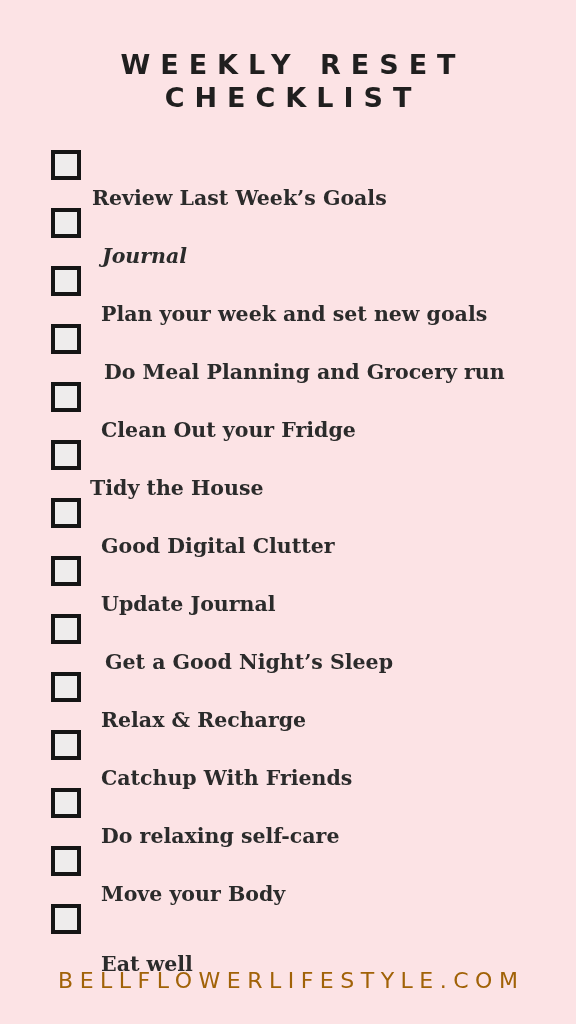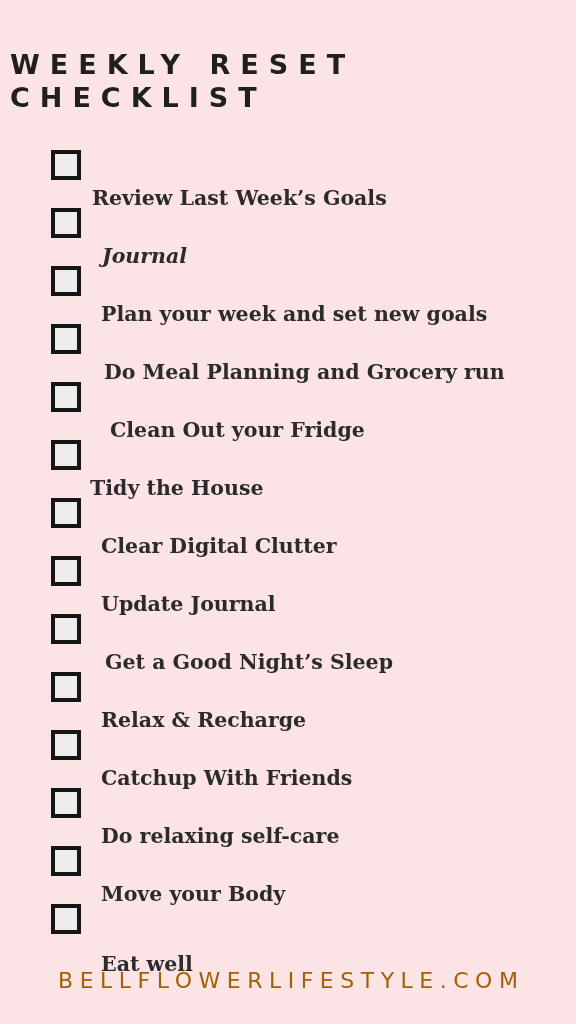--- a/index.html
+++ b/index.html
@@ -20,21 +20,21 @@
     inset: 0;
     background: #fce3e5;
   }
 
   
   .title-block {
     position: absolute;
     top: 48px;
     left: 0;
     width: 576px;
-    text-align: left;
+    text-align: center;
   }
   .title-line {
     font-family: "DejaVu Sans", sans-serif;
     font-weight: 700;
     font-size: 27px;
     line-height: 33px;
     letter-spacing: 10px;
     color: #201f1f;
     text-indent: 10px;
     white-space: nowrap;
@@ -71,21 +71,21 @@
     color: #2b2b2b;
     white-space: nowrap;
     margin-top: 36px;
   }
 
   
   .row:nth-child(1)  .row-label { left: 92px; }
   .row:nth-child(2)  .row-label { left: 102px; font-style: italic; }
   .row:nth-child(3)  .row-label { left: 101px; }
   .row:nth-child(4)  .row-label { left: 104px; }
-  .row:nth-child(5)  .row-label { left: 110px; }
+  .row:nth-child(5)  .row-label { left: 101px; }
   .row:nth-child(6)  .row-label { left: 90px; }
   .row:nth-child(7)  .row-label { left: 101px; }
   .row:nth-child(8)  .row-label { left: 101px; }
   .row:nth-child(9)  .row-label { left: 105px; }
   .row:nth-child(10) .row-label { left: 101px; }
   .row:nth-child(11) .row-label { left: 101px; text-align: center; }
   .row:nth-child(12) .row-label { left: 101px; }
   .row:nth-child(13) .row-label { left: 101px; }
   .row:nth-child(14) .row-label { left: 101px; top: 16px; }
 
@@ -135,21 +135,21 @@
     <div class="row">
       <span class="checkbox"></span>
       <span class="row-label">Clean Out your Fridge</span>
     </div>
     <div class="row">
       <span class="checkbox"></span>
       <span class="row-label">Tidy the House</span>
     </div>
     <div class="row">
       <span class="checkbox"></span>
-      <span class="row-label">Clear Digital Clutter</span>
+      <span class="row-label">Good Digital Clutter</span>
     </div>
     <div class="row">
       <span class="checkbox"></span>
       <span class="row-label">Update Journal</span>
     </div>
     <div class="row">
       <span class="checkbox"></span>
       <span class="row-label">Get a Good Night’s Sleep</span>
     </div>
     <div class="row">

